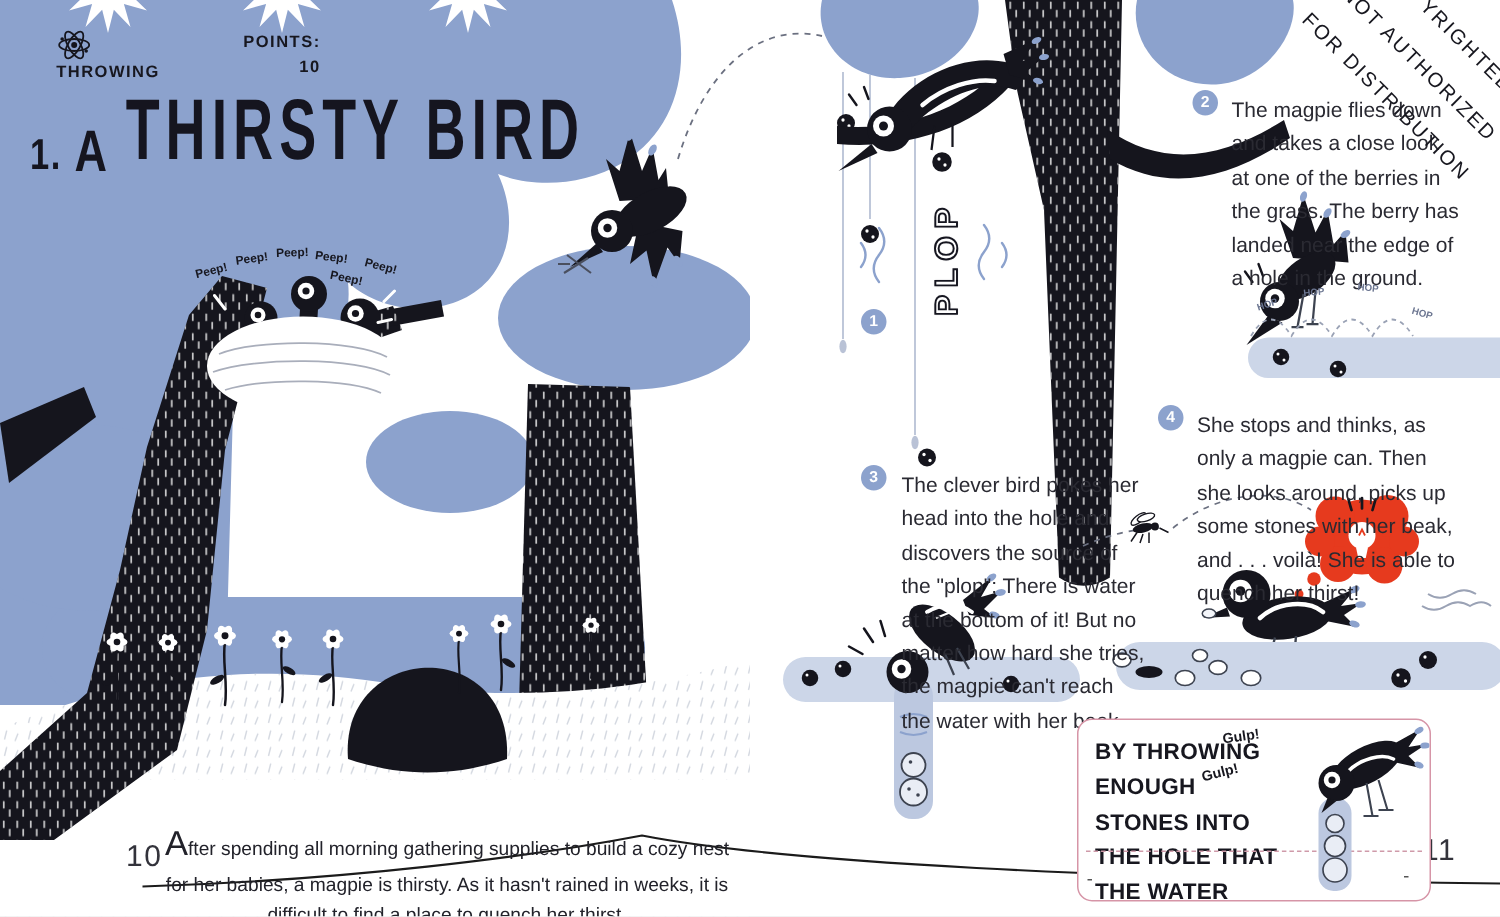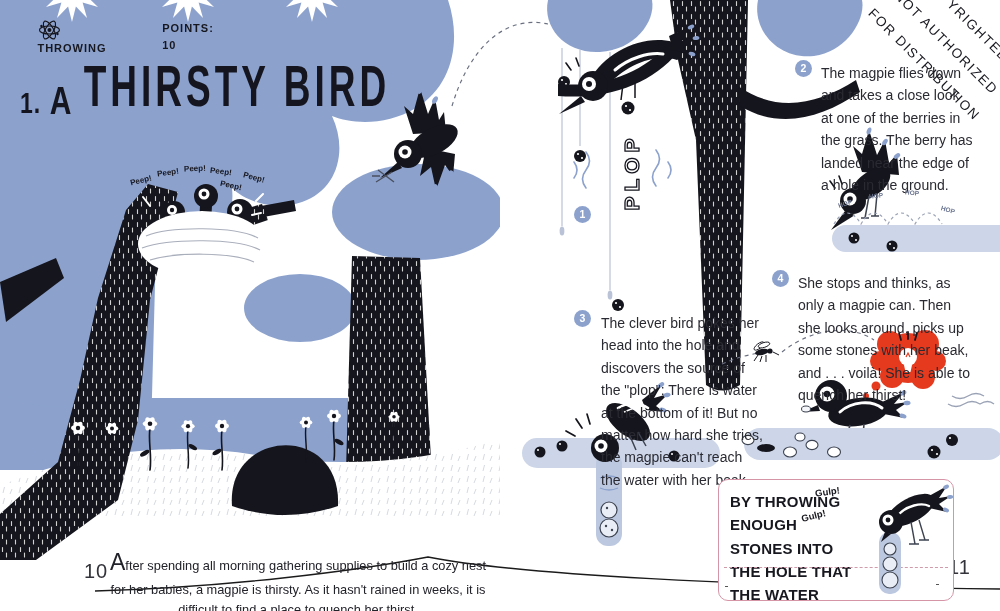--- a/index.html
+++ b/index.html
@@ -2,21 +2,21 @@
 <html><head>
 <meta charset="utf-8">
 <style>
   html,body{margin:0;padding:0;background:#e8e8e8;}
   #canvas{position:relative;width:1000px;height:611px;background:#ffffff;overflow:hidden;
           font-family:"Liberation Sans",sans-serif;color:#1d1d25;}
   .abs{position:absolute;}
   svg{display:block;}
 
   
-  .hdr-item{position:absolute;text-align:left;transform:translateX(-50%);color:#17171f;}
+  .hdr-item{position:absolute;text-align:right;transform:translateX(-50%);color:#17171f;}
   .hdr-label{font-size:11px;font-weight:700;letter-spacing:1px;}
   .star{font-size:11px;margin:0 1px;}
   .star.filled{color:#15151d;}
   .star.empty{color:#ffffff;}
 
   
   .title-row{position:absolute;left:20px;top:78px;white-space:nowrap;color:#15151f;text-align:right;}
   .title-num{font-size:23px;font-weight:600;letter-spacing:1px;display:inline-block;transform:scaleY(1.25);vertical-align:baseline;}
   .title-art{font-size:30px;font-weight:600;display:inline-block;transform:scaleY(1.3);margin-left:4px;vertical-align:baseline;}
   .title-main{font-size:37px;font-weight:600;letter-spacing:4px;display:inline-block;transform:scaleY(1.55);transform-origin:left bottom;margin-left:8px;vertical-align:baseline;}

